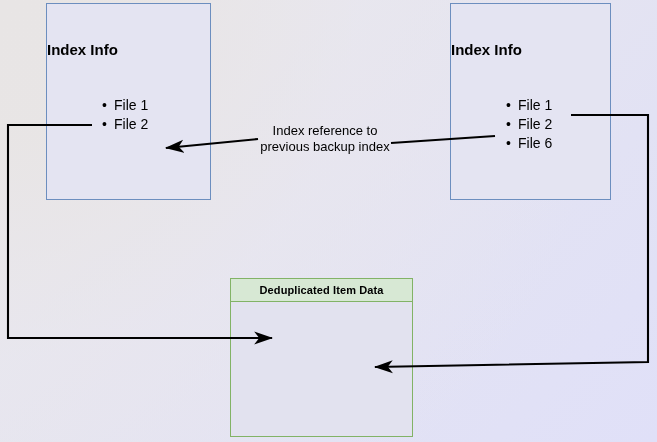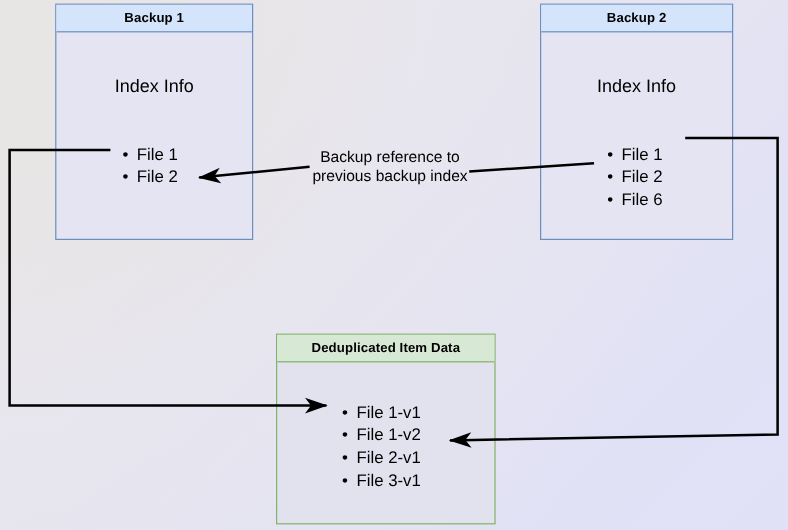--- a/index.html
+++ b/index.html
@@ -51,23 +51,24 @@
   }
   .box-body {
     position: relative;
     width: 100%;
     height: calc(100% - 23px);
   }
   .index-title {
     position: absolute;
     left: 0;
     right: 0;
-    text-align: center;
+    text-align: left;
     font-size: 15px;
     color: #000;
+    font-weight: bold;
   }
   ul.file-list {
     position: absolute;
     margin: 0;
     padding: 0 0 0 14px;
     list-style: none;
   }
   ul.file-list li {
     position: relative;
     font-size: 14px;
@@ -99,55 +100,45 @@
     height: 442px;
     pointer-events: none;
   }
 </style>
 </head>
 <body>
 
 <div id="canvas">
 
   <div class="box" style="left:46px; top:3px; width:165px; height:197px;">
-    <div class="box-header">Backup 1</div>
     <div class="box-body">
       <div class="index-title" style="top:37px;">Index Info</div>
       <ul class="file-list" style="left:53px; top:92px;">
         <li>File 1</li>
         <li>File 2</li>
       </ul>
     </div>
   </div>
 
   <div class="box" style="left:450px; top:3px; width:161px; height:197px;">
-    <div class="box-header">Backup 2</div>
     <div class="box-body">
       <div class="index-title" style="top:37px;">Index Info</div>
       <ul class="file-list" style="left:53px; top:92px;">
         <li>File 1</li>
         <li>File 2</li>
         <li>File 6</li>
       </ul>
     </div>
   </div>
 
   <div class="box green" style="left:230px; top:278px; width:183px; height:159px;">
     <div class="box-header">Deduplicated Item Data</div>
-    <div class="box-body">
-      <ul class="file-list" style="left:52px; top:32px;">
-        <li>File 1-v1</li>
-        <li>File 1-v2</li>
-        <li>File 2-v1</li>
-        <li>File 3-v1</li>
-      </ul>
-    </div>
   </div>
 
-  <div class="center-label" style="left:250px; top:123px; width:150px;">Backup reference to
+  <div class="center-label" style="left:250px; top:123px; width:150px;">Index reference to
 previous backup index</div>
 
   <svg class="connectors" viewBox="0 0 657 442" xmlns="http://www.w3.org/2000/svg">
     <defs>
       <marker id="arrowhead" markerWidth="9" markerHeight="7" refX="8.5" refY="3.5" orient="auto" markerUnits="strokeWidth">
         <path d="M0,0.4 L9,3.5 L0,6.6 L2.4,3.5 Z" fill="#000"></path>
       </marker>
     </defs>
 
     <path d="M 92 125 L 8 125 L 8 338 L 272 338" fill="none" stroke="#000" stroke-width="2.1" marker-end="url(#arrowhead)"></path>

